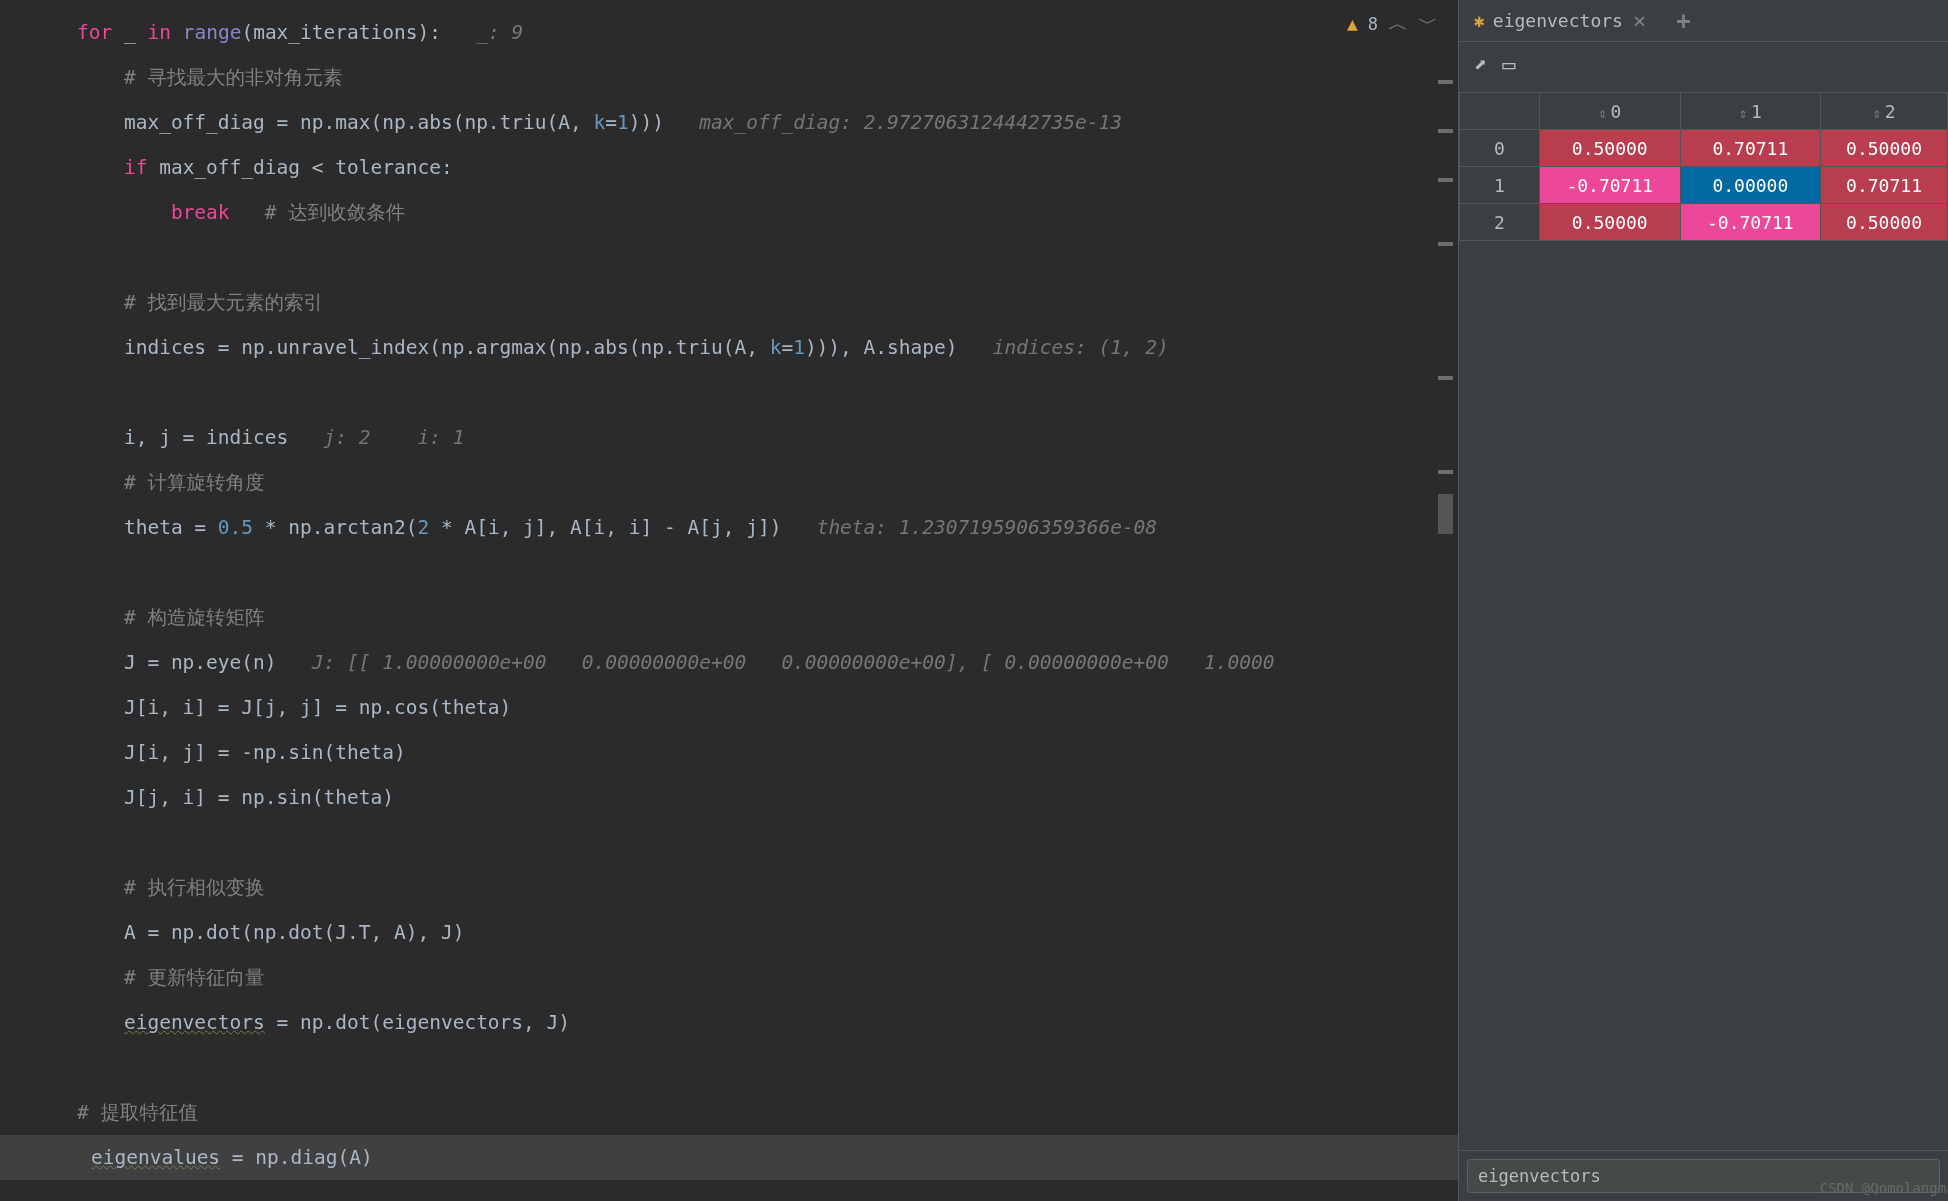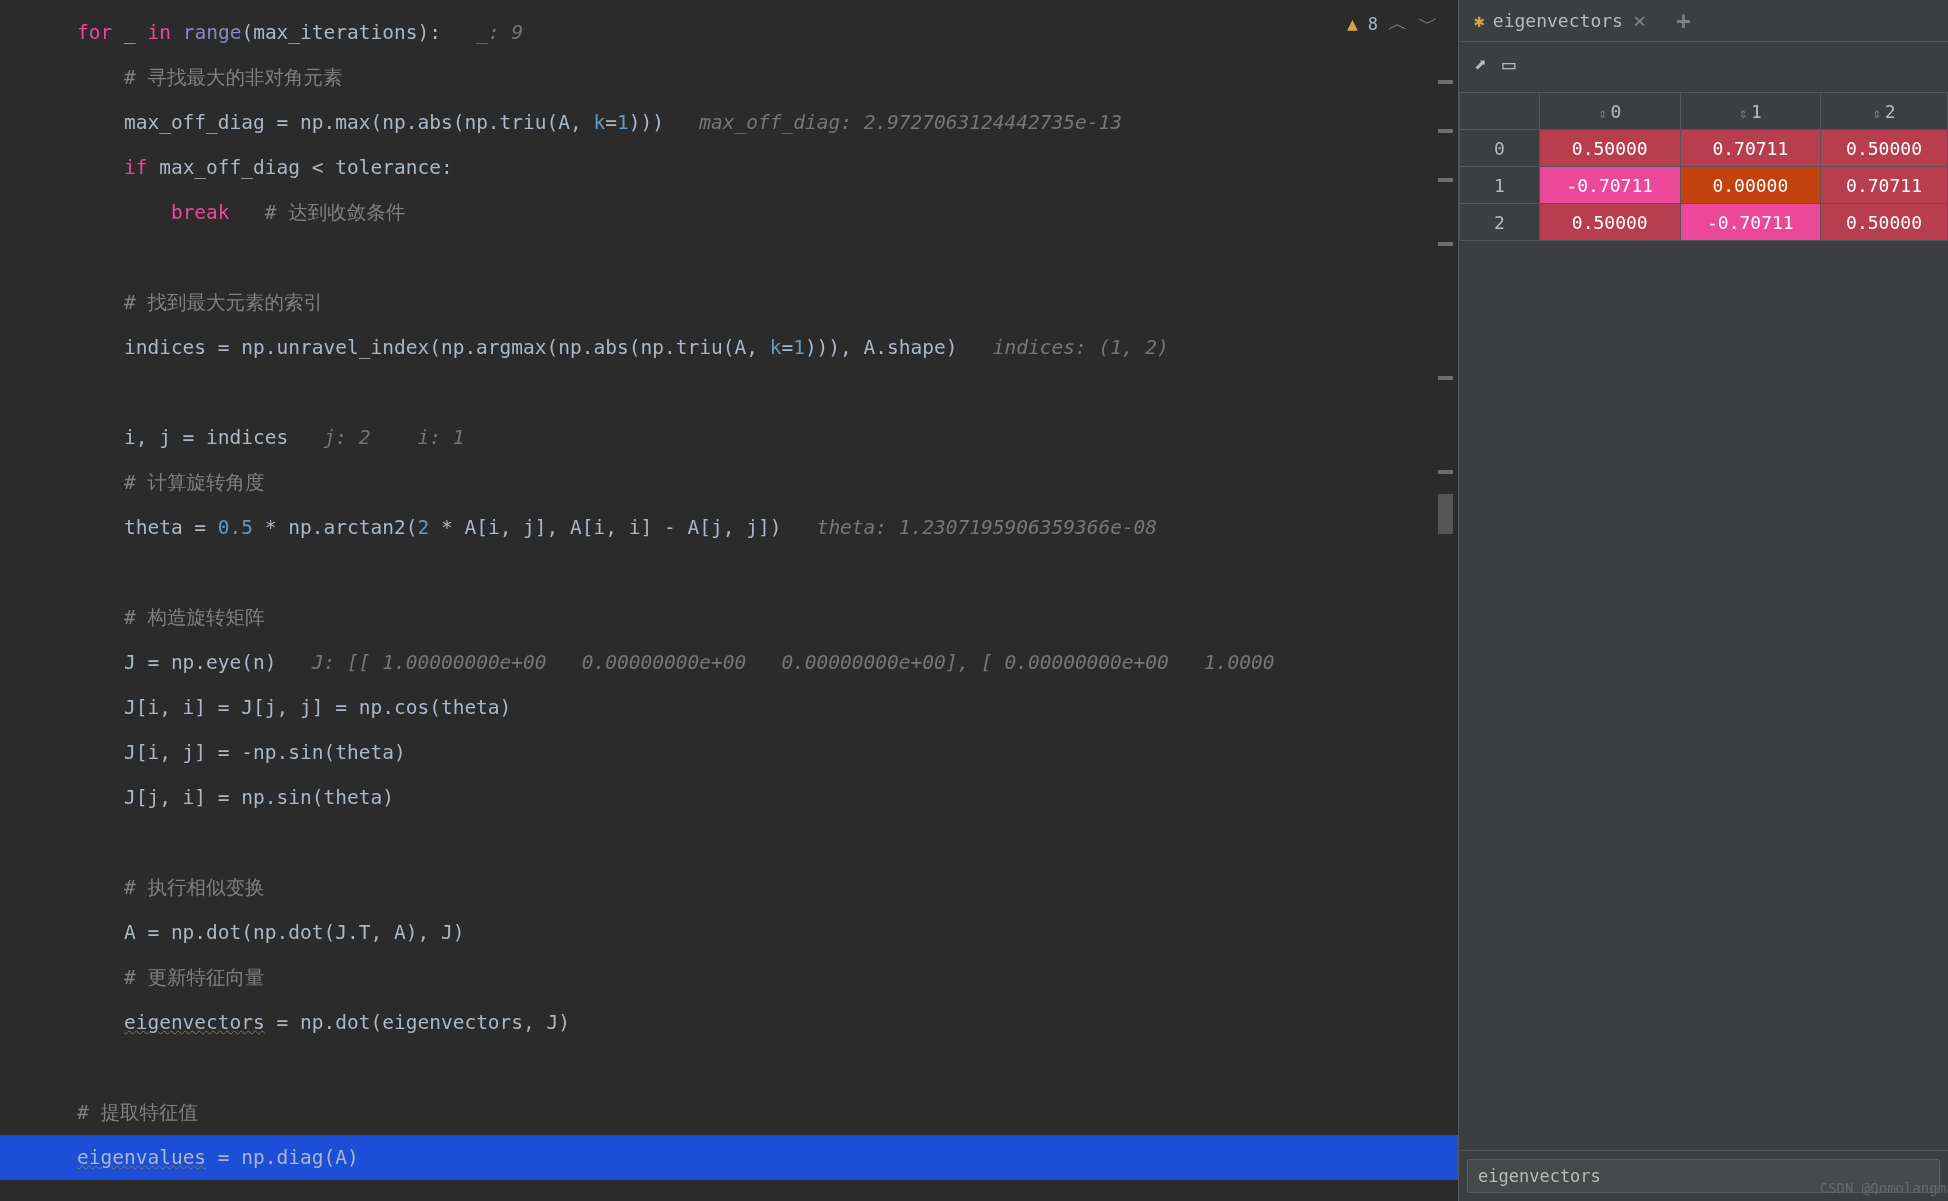--- a/index.html
+++ b/index.html
@@ -147,21 +147,21 @@
       margin-right: 4px;
       font-size: 14px;
     }
     .row-header {
       background: #3c3f41;
       color: #bababa;
       text-align: center !important;
       width: 80px;
     }
     .cell-pos { background: #b83e4f; color: #fff; }
-    .cell-mid { background: #c2410c; color: #fff; }
+    .cell-mid { background: #0369a1; color: #fff; }
     .cell-neg { background: #ec4899; color: #fff; }
     .input-bar {
       margin-top: auto;
       padding: 8px;
       border-top: 1px solid #555;
     }
     .input-bar input {
       width: 100%;
       background: #45494a;
       border: 1px solid #5e6060;
@@ -213,21 +213,21 @@
       <div class="code-line">        <span>J[i, i] = J[j, j] = np.cos(theta)</span></div>
       <div class="code-line">        <span>J[i, j] = -np.sin(theta)</span></div>
       <div class="code-line">        <span>J[j, i] = np.sin(theta)</span></div>
       <div class="code-line"> </div>
       <div class="code-line">        <span class="comment"># 执行相似变换</span></div>
       <div class="code-line">        <span>A = np.dot(np.dot(J.T, A), J)</span></div>
       <div class="code-line">        <span class="comment"># 更新特征向量</span></div>
       <div class="code-line">        <span class="underline-wavy">eigenvectors</span><span> = np.dot(eigenvectors, J)</span></div>
       <div class="code-line"> </div>
       <div class="code-line">    <span class="comment"># 提取特征值</span></div>
-      <div class="code-line" style="background:#1d4ed8;margin-left:-30px;padding-left:30px;">    <span class="underline-wavy">eigenvalues</span><span> = np.diag(A)</span></div>
+      <div class="code-line" style="background:#404040;margin-left:-30px;padding-left:44px;">    <span class="underline-wavy">eigenvalues</span><span> = np.diag(A)</span></div>
     </div>
     <div class="minimap">
       <div class="minimap-mark"></div>
       <div class="minimap-mark"></div>
       <div class="minimap-mark" style="margin-bottom:60px;"></div>
       <div class="minimap-mark" style="margin-bottom:130px;"></div>
       <div class="minimap-mark" style="margin-bottom:90px;"></div>
       <div class="minimap-mark" style="margin-bottom:20px;"></div>
       <div class="minimap-mark" style="height:40px;background:#555;"></div>
     </div>

